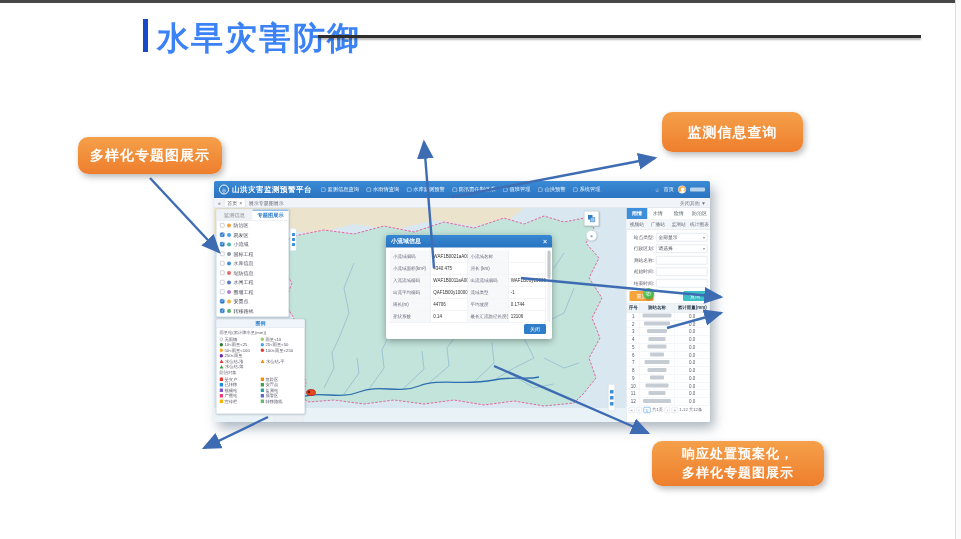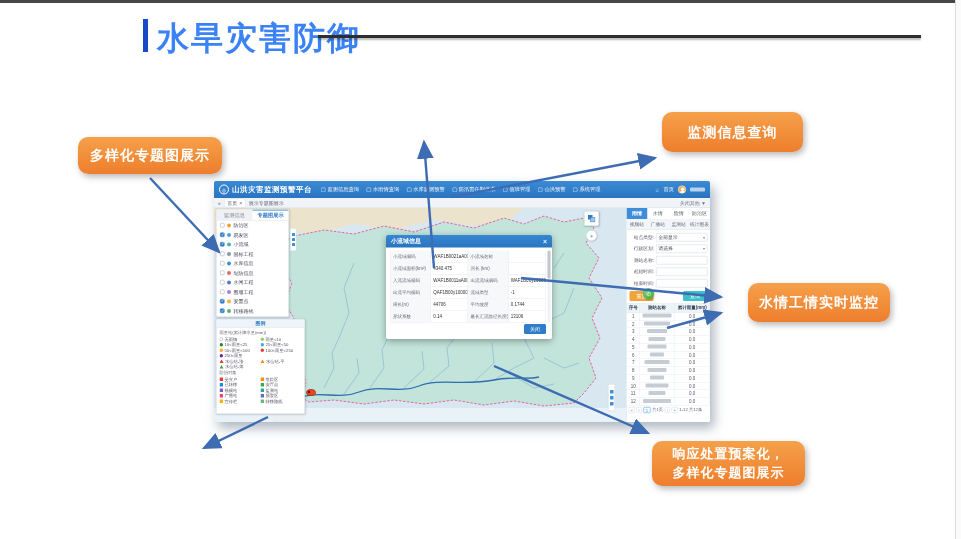--- a/index.html
+++ b/index.html
@@ -588,24 +588,21 @@
       </div>
     </div>
   </div>
 
   <div class="callout" style="left:78px;top:137px;width:144px;height:37px;">
     <span class="ln">多样化专题图展示</span>
   </div>
   <div class="callout" style="left:662px;top:112px;width:141px;height:40px;">
     <span class="ln">监测信息查询</span>
   </div>
-  <div class="callout" style="left:748px;top:283px;width:142px;height:39px;">
-    <span class="ln">水情工情实时监控</span>
-  </div>
-  <div class="callout" style="left:652px;top:441px;width:153px;height:45px;font-size:13px;">
+  <div class="callout" style="left:652px;top:441px;width:172px;height:45px;font-size:13px;">
     <span class="ln">响应处置预案化，</span>
     <span class="ln">多样化专题图展示</span>
   </div>
 
   <svg class="arrows" width="961" height="539" viewBox="0 0 961 539">
     <defs>
       <marker id="arr" markerWidth="9" markerHeight="8" refX="7" refY="3.5" orient="auto">
         <path d="M0,0 L8,3.5 L0,7 z" fill="#3e6cb3"></path>
       </marker>
     </defs>

